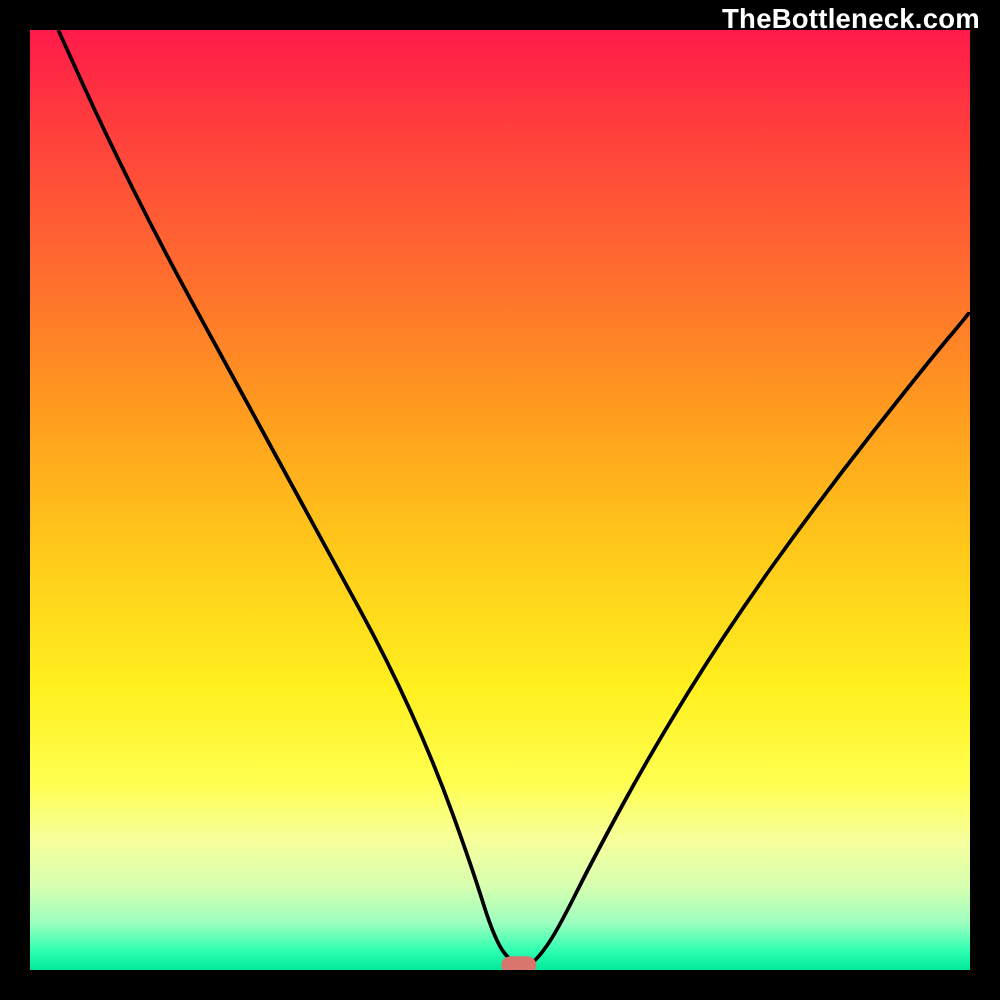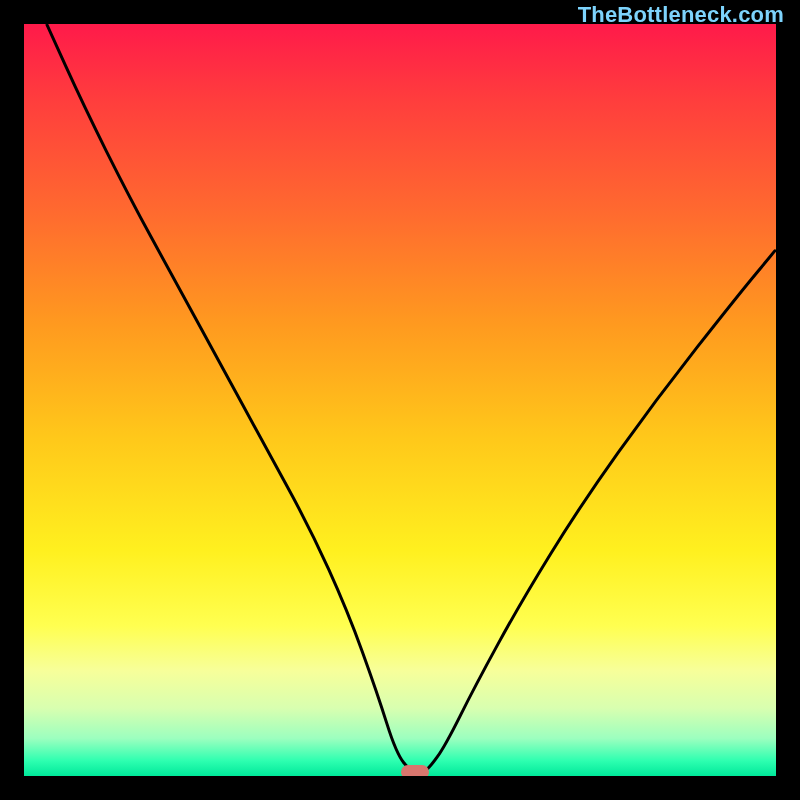--- a/index.html
+++ b/index.html
@@ -14,21 +14,21 @@
   .frame {
     position: relative;
     width: 800px;
     height: 800px;
     background: #000;
   }
   .watermark {
     position: absolute;
     top: 2px;
     right: 16px;
-    color: #7dd3fc;
+    color: #ffffff;
     font-size: 22px;
     font-weight: 600;
     letter-spacing: 0.2px;
     z-index: 10;
   }
   .plot {
     position: absolute;
     left: 24px;
     top: 24px;
     width: 752px;

